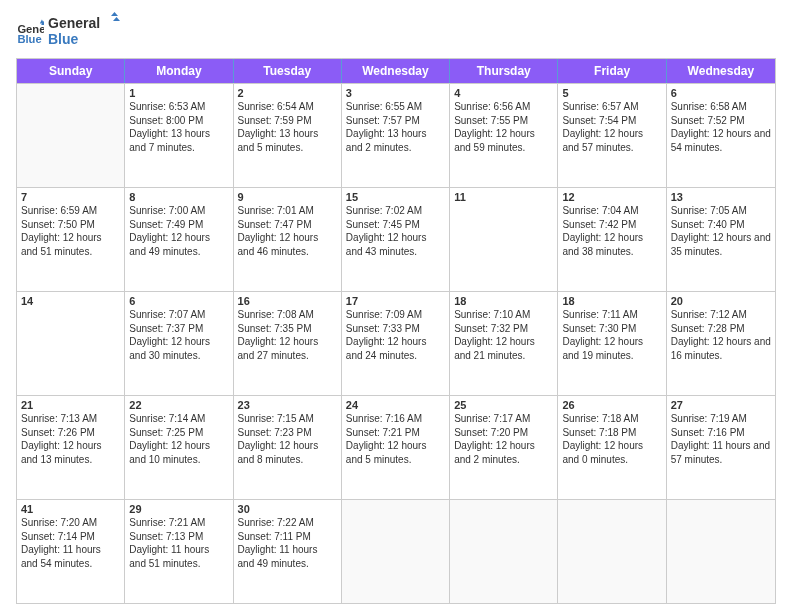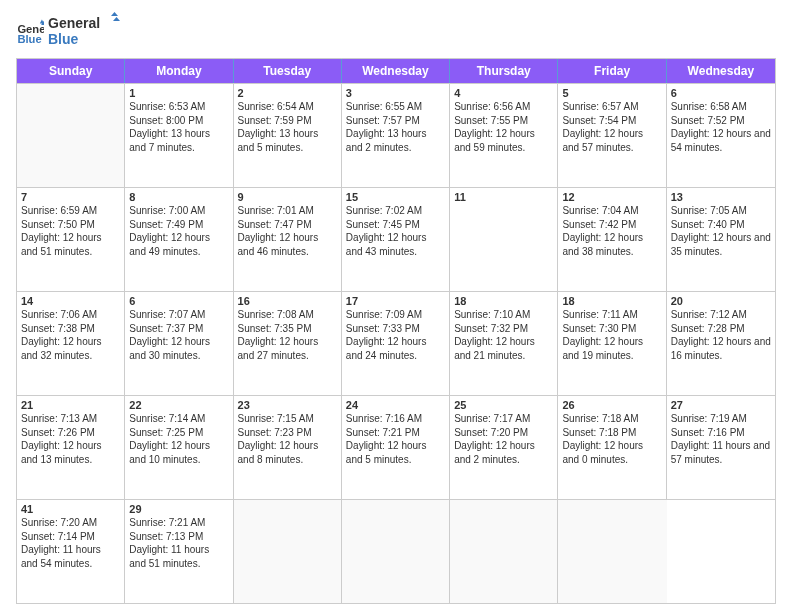--- a/index.html
+++ b/index.html
@@ -187,21 +187,20 @@
             <div class="day-info">Sunrise: 7:04 AM<br>Sunset: 7:42 PM<br>Daylight: 12 hours and 38 minutes.</div>
           </div>
           <div class="cal-cell">
             <span class="day-num">13</span>
             <div class="day-info">Sunrise: 7:05 AM<br>Sunset: 7:40 PM<br>Daylight: 12 hours and 35 minutes.</div>
           </div>
         </div>
         <div class="cal-row">
           <div class="cal-cell">
             <span class="day-num">14</span>
-            <div class="day-info">Sunrise: 7:06 AM<br>Sunset: 7:38 PM<br>Daylight: 12 hours and 32 minutes.</div>
           </div>
           <div class="cal-cell">
             <span class="day-num">6</span>
             <div class="day-info">Sunrise: 7:07 AM<br>Sunset: 7:37 PM<br>Daylight: 12 hours and 30 minutes.</div>
           </div>
           <div class="cal-cell">
             <span class="day-num">16</span>
             <div class="day-info">Sunrise: 7:08 AM<br>Sunset: 7:35 PM<br>Daylight: 12 hours and 27 minutes.</div>
           </div>
           <div class="cal-cell">
@@ -252,20 +251,24 @@
           </div>
         </div>
         <div class="cal-row">
           <div class="cal-cell">
             <span class="day-num">41</span>
             <div class="day-info">Sunrise: 7:20 AM<br>Sunset: 7:14 PM<br>Daylight: 11 hours and 54 minutes.</div>
           </div>
           <div class="cal-cell">
             <span class="day-num">29</span>
             <div class="day-info">Sunrise: 7:21 AM<br>Sunset: 7:13 PM<br>Daylight: 11 hours and 51 minutes.</div>
+          </div>
+          <div class="cal-cell">
+            <span class="day-num">30</span>
+            <div class="day-info">Sunrise: 7:22 AM<br>Sunset: 7:11 PM<br>Daylight: 11 hours and 49 minutes.</div>
           </div>
           <div class="cal-cell empty"></div>
           <div class="cal-cell empty"></div>
           <div class="cal-cell empty"></div>
           <div class="cal-cell empty"></div>
         </div>
       </div>
   </div>
 </div>
 

